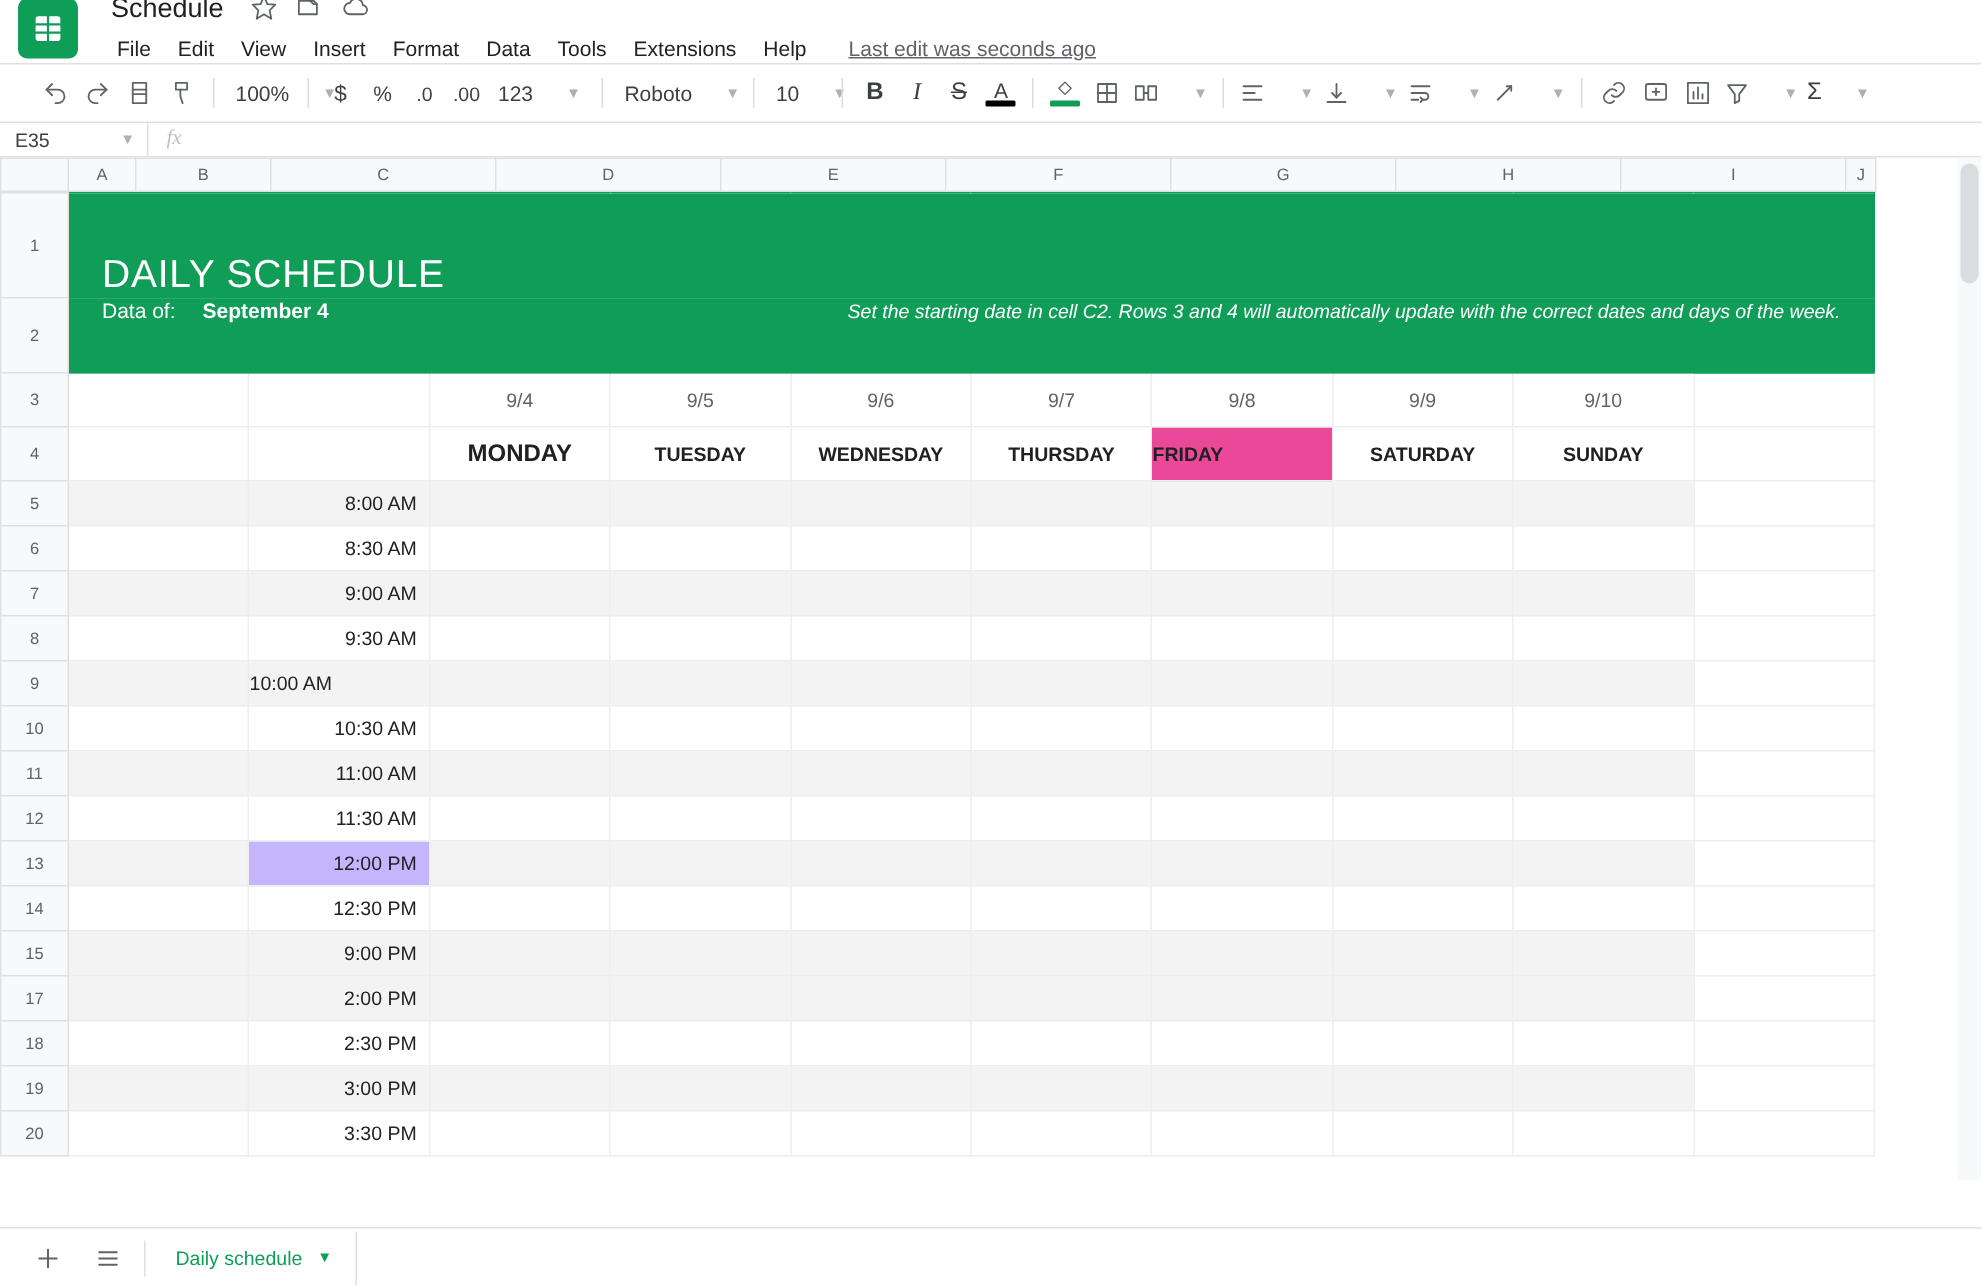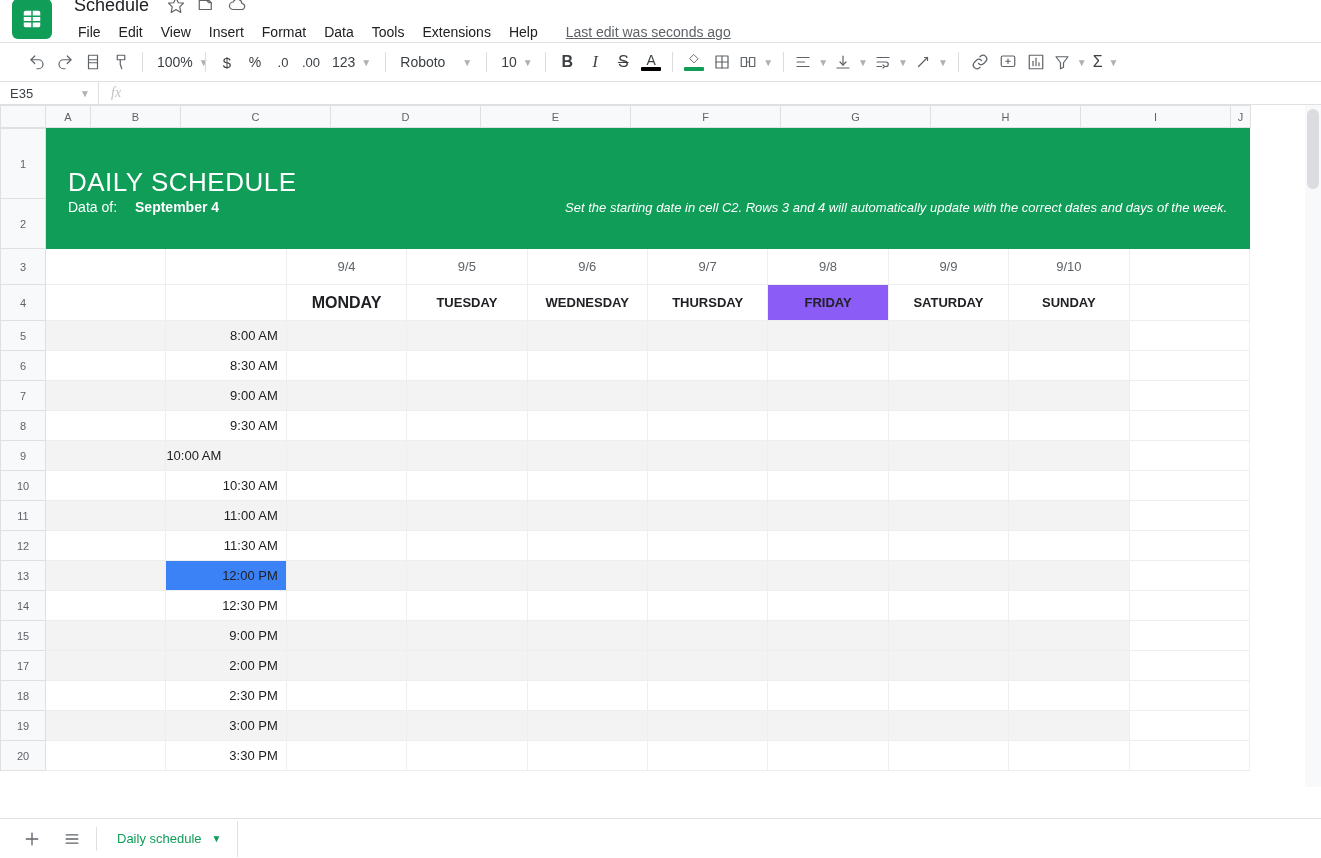--- a/index.html
+++ b/index.html
@@ -13,21 +13,21 @@
   .title-icons span { color: #5f6368; display:flex; align-items:center; cursor:pointer;}
   
   .menubar-wrap { padding-left: 68px; height: 28px; display:flex; align-items:center; gap:2px;}
   .menubar-wrap .mi { font-size: 14px; color:#202124; padding:4px 8px; border-radius:4px; cursor:pointer;}
   .last-edit { font-size:14px; color:#5f6368; text-decoration: underline; margin-left: 18px; cursor:pointer;}
   .divider { border-bottom: 1px solid #e0e0e0; margin-top:4px;}
   
   .toolbar { height: 38px; display:flex; align-items:center; padding: 0 24px; gap: 2px;}
   .tbtn { min-width: 26px; height: 26px; display:flex; align-items:center; justify-content:center; color:#5f6368; border-radius:4px; cursor:pointer; padding:0 3px;}
   .tsep { width:1px; height:20px; background:#dadce0; margin: 0 6px;}
-  .tdrop { display:flex; align-items:center; gap:6px; padding:0 6px; height:26px; cursor:pointer; color:#3c4043; font-size:14px;}
+  .tdrop { display:flex; align-items:center; gap:22px; padding:0 6px; height:26px; cursor:pointer; color:#3c4043; font-size:14px;}
   .tdrop .caret { color:#b0b0b0; font-size:10px;}
   .font-box { width:84px; justify-content:space-between;}
   .size-box { width:42px; justify-content:space-between;}
   .zoom-box { width:46px; justify-content:space-between;}
   .color-swatch { width:20px; height:4px; border-radius:1px; }
   .underline-A { display:flex; flex-direction:column; align-items:center; line-height:1; }
   svg { stroke: #5f6368; stroke-width:1.6; fill:none; stroke-linecap:round; stroke-linejoin:round;}
   
   .fxbar { height:24px; border-top:1px solid #e0e0e0; border-bottom:1px solid #e0e0e0; display:flex; align-items:center; }
   .namebox { width:98px; height:100%; font-size:13px; color:#3c4043; padding-left:10px; display:flex; align-items:center; justify-content:space-between;}
@@ -317,21 +317,21 @@
             <td style="width:20px;border:1px solid #eee;"></td>
           </tr>
           <tr style="height:36px">
             <td class="rowhdr">4</td>
             <td style="border:1px solid #eee;background:#fff;"></td>
             <td style="border:1px solid #eee;background:#fff;"></td>
             <td style="border:1px solid #eee;background:#fff;text-align:center;font-weight:700;font-size:16px;">MONDAY</td>
             <td style="border:1px solid #eee;background:#fff;text-align:center;font-weight:700;font-size:13px;">TUESDAY</td>
             <td style="border:1px solid #eee;background:#fff;text-align:center;font-weight:700;font-size:13px;">WEDNESDAY</td>
             <td style="border:1px solid #eee;background:#fff;text-align:center;font-weight:700;font-size:13px;">THURSDAY</td>
-            <td style="border:1px solid #eee;background:#8b5cf6;text-align:center;font-weight:700;font-size:13px;">FRIDAY</td>
+            <td style="border:1px solid #eee;background:#ec4899;text-align:left;font-weight:700;font-size:13px;">FRIDAY</td>
             <td style="border:1px solid #eee;background:#fff;text-align:center;font-weight:700;font-size:13px;">SATURDAY</td>
             <td style="border:1px solid #eee;background:#fff;text-align:center;font-weight:700;font-size:13px;">SUNDAY</td>
             <td style="border:1px solid #eee;"></td>
           </tr>
           <tr style="height:30px">
             <td class="rowhdr">5</td>
             <td style="border:1px solid #eee;background:#f3f3f3;"></td>
             <td style="border:1px solid #eee;background:#f3f3f3;text-align:right;padding-right:8px;font-size:13px;color:#202124;">8:00 AM</td>
             <td style="border:1px solid #eee;background:#f3f3f3;"></td>
             <td style="border:1px solid #eee;background:#f3f3f3;"></td>
@@ -429,21 +429,21 @@
             <td style="border:1px solid #eee;background:#ffffff;"></td>
             <td style="border:1px solid #eee;background:#ffffff;"></td>
             <td style="border:1px solid #eee;background:#ffffff;"></td>
             <td style="border:1px solid #eee;background:#ffffff;"></td>
             <td style="border:1px solid #eee;background:#ffffff;"></td>
             <td style="border:1px solid #eee;"></td>
           </tr>
           <tr style="height:30px">
             <td class="rowhdr">13</td>
             <td style="border:1px solid #eee;background:#f3f3f3;"></td>
-            <td style="border:1px solid #eee;background:#3b82f6;text-align:right;padding-right:8px;font-size:13px;color:#202124;margin-top:27px;">12:00 PM</td>
+            <td style="border:1px solid #eee;background:#c4b5fd;text-align:right;padding-right:8px;font-size:13px;color:#202124;margin-top:27px;">12:00 PM</td>
             <td style="border:1px solid #eee;background:#f3f3f3;"></td>
             <td style="border:1px solid #eee;background:#f3f3f3;"></td>
             <td style="border:1px solid #eee;background:#f3f3f3;"></td>
             <td style="border:1px solid #eee;background:#f3f3f3;"></td>
             <td style="border:1px solid #eee;background:#f3f3f3;"></td>
             <td style="border:1px solid #eee;background:#f3f3f3;"></td>
             <td style="border:1px solid #eee;background:#f3f3f3;"></td>
             <td style="border:1px solid #eee;"></td>
           </tr>
           <tr style="height:30px">

